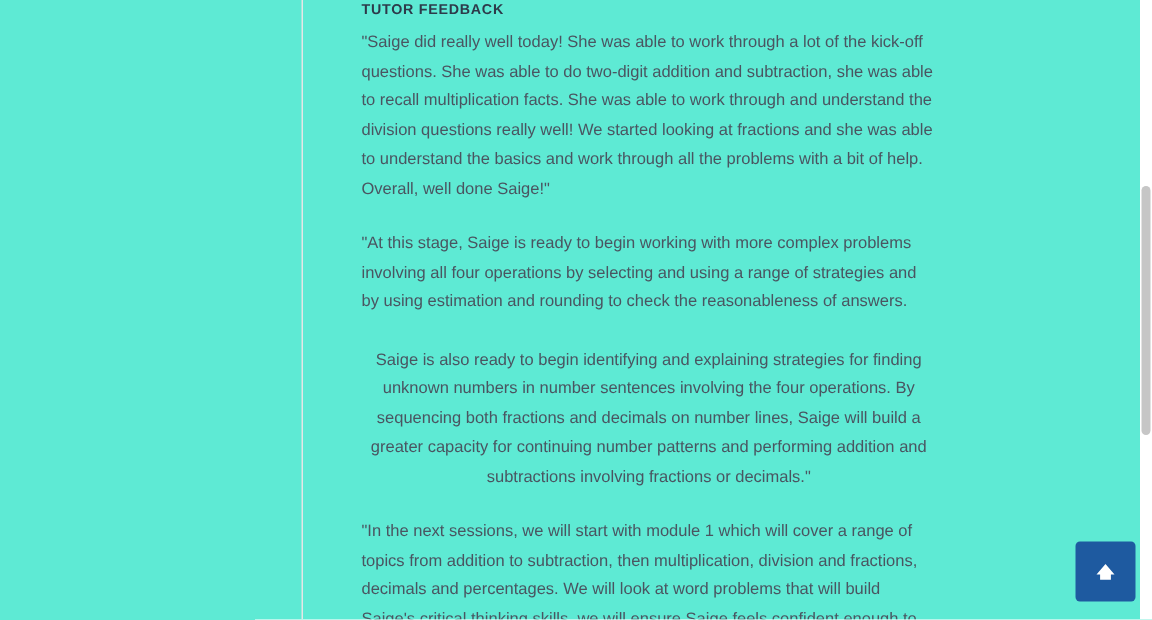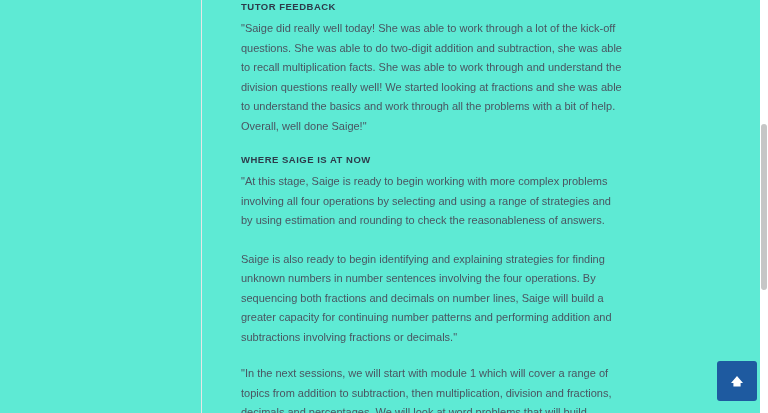--- a/index.html
+++ b/index.html
@@ -44,21 +44,21 @@
     margin: 0 0 6px 0;
     line-height: 13px;
   }
   .para {
     font-size: 11px;
     line-height: 19.5px;
     color: #4a5561;
     margin: 0;
     text-align: left;
   }
-  .para + .para { margin-top: 19px; }
+  .para + .para { margin-top: 19px; text-align: center; }
   .gap-a { height: 17px; }
   .gap-b { height: 17px; }
 
   
   .to-top {
     position: absolute;
     right: 11px;
     bottom: 12px;
     width: 40px;
     height: 40px;
@@ -101,21 +101,20 @@
   <div class="content">
 
     <div class="section">
       <div class="sec-head">TUTOR FEEDBACK</div>
       <p class="para">"Saige did really well today! She was able to work through a lot of the kick-off questions. She was able to do two-digit addition and subtraction, she was able to recall multiplication facts. She was able to work through and understand the division questions really well! We started looking at fractions and she was able to understand the basics and work through all the problems with a bit of help. Overall, well done Saige!"</p>
     </div>
 
     <div class="gap-a"></div>
 
     <div class="section">
-      <div class="sec-head">WHERE SAIGE IS AT NOW</div>
       <p class="para">"At this stage, Saige is ready to begin working with more complex problems involving all four operations by selecting and using a range of strategies and by using estimation and rounding to check the reasonableness of answers.</p>
       <p class="para">Saige is also ready to begin identifying and explaining strategies for finding unknown numbers in number sentences involving the four operations. By sequencing both fractions and decimals on number lines, Saige will build a greater capacity for continuing number patterns and performing addition and subtractions involving fractions or decimals."</p>
     </div>
 
     <div class="gap-b"></div>
 
     <div class="section">
       <p class="para">"In the next sessions, we will start with module 1 which will cover a range of topics from addition to subtraction, then multiplication, division and fractions, decimals and percentages. We will look at word problems that will build Saige's critical thinking skills, we will ensure Saige feels confident enough to attempt these questions own her own. Throughout this program Saige will gain the skills needed to work through all the maths presented at school with ease."</p>
     </div>
 

